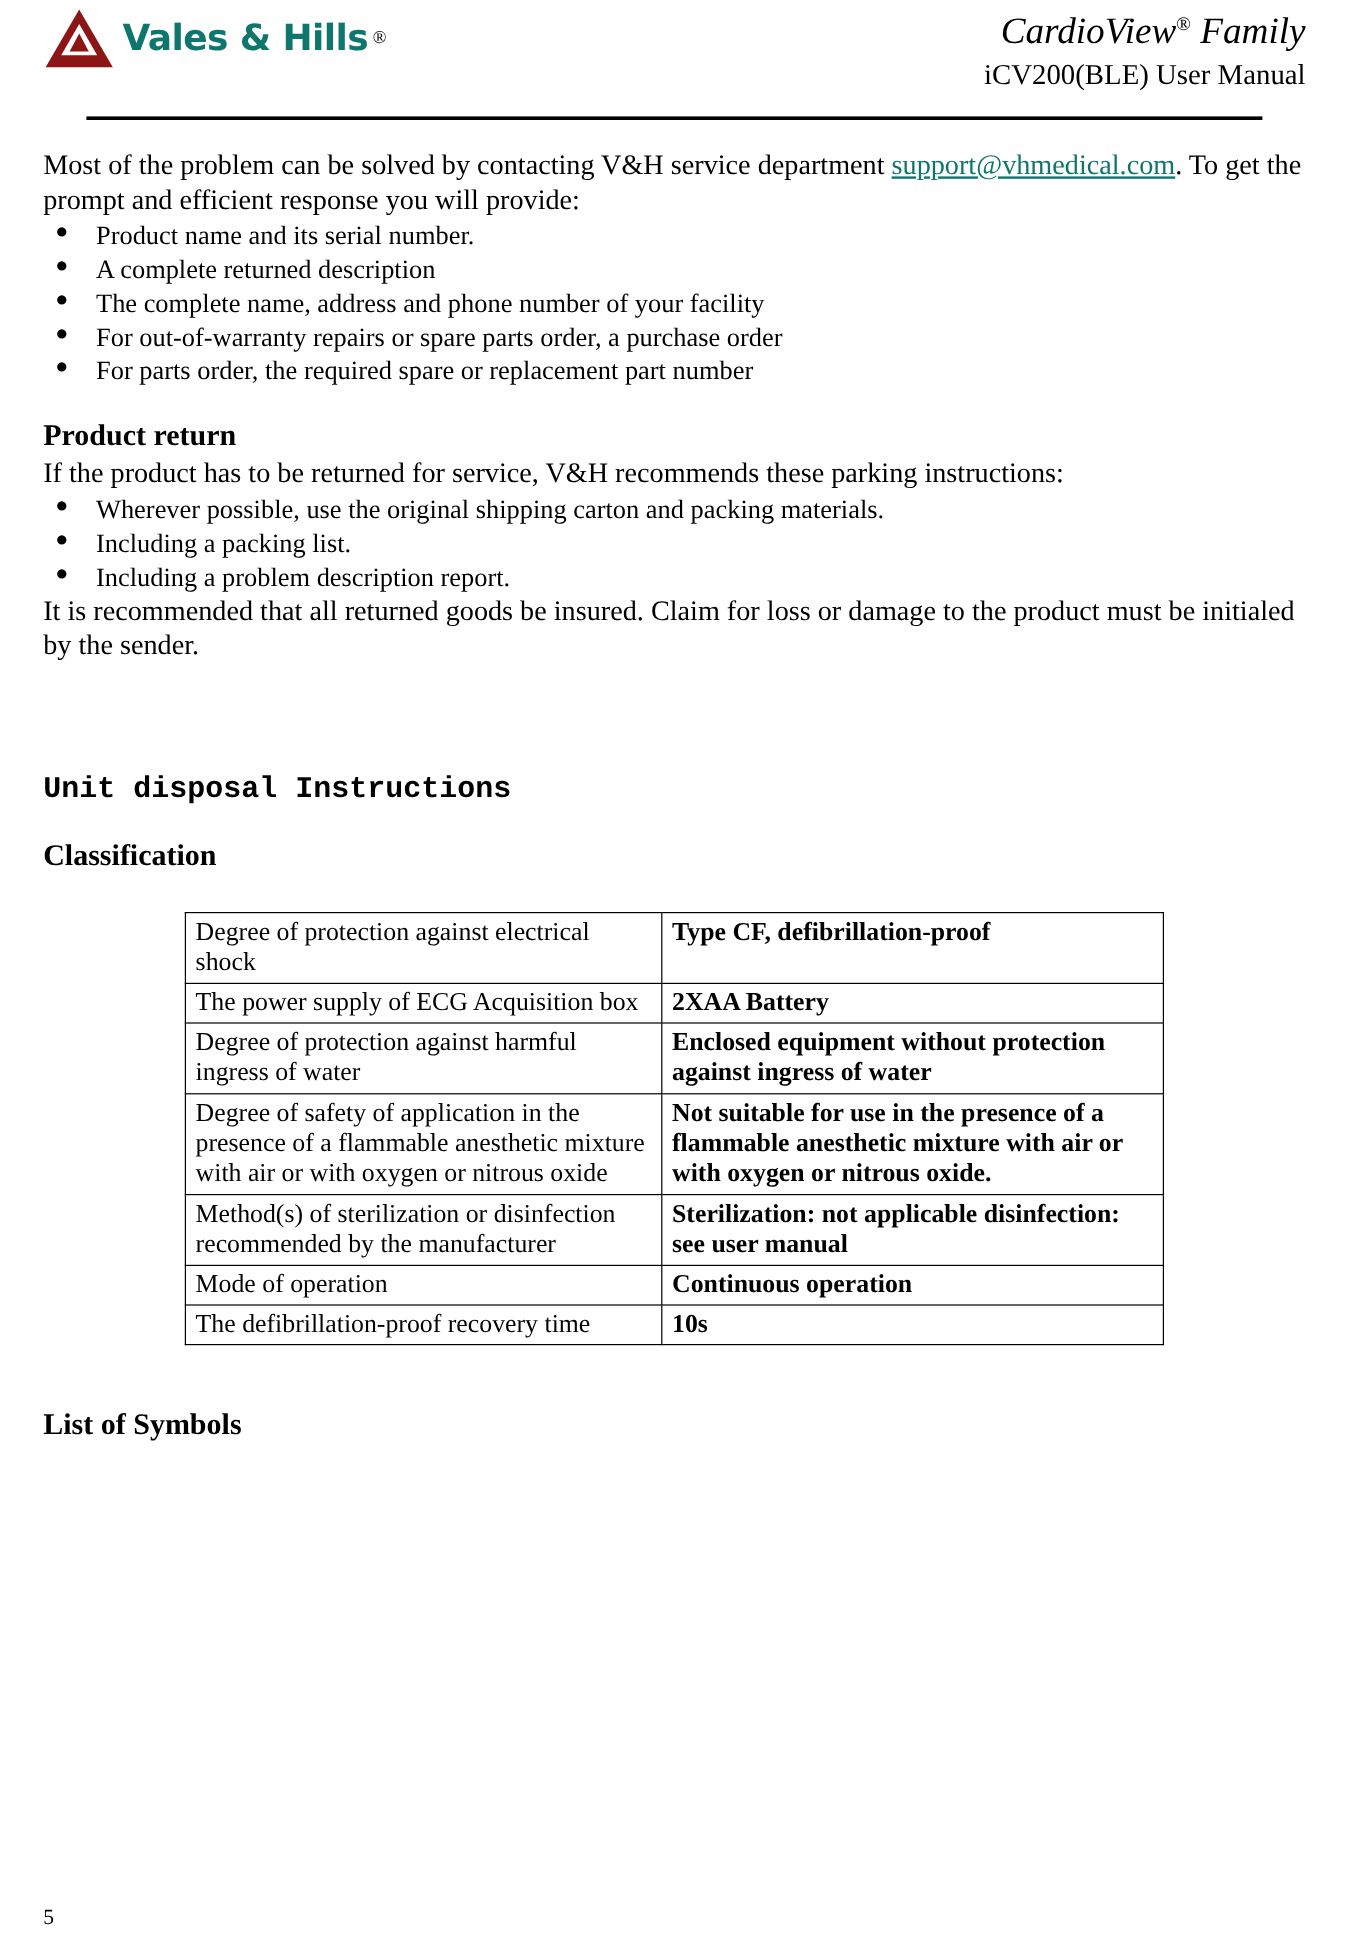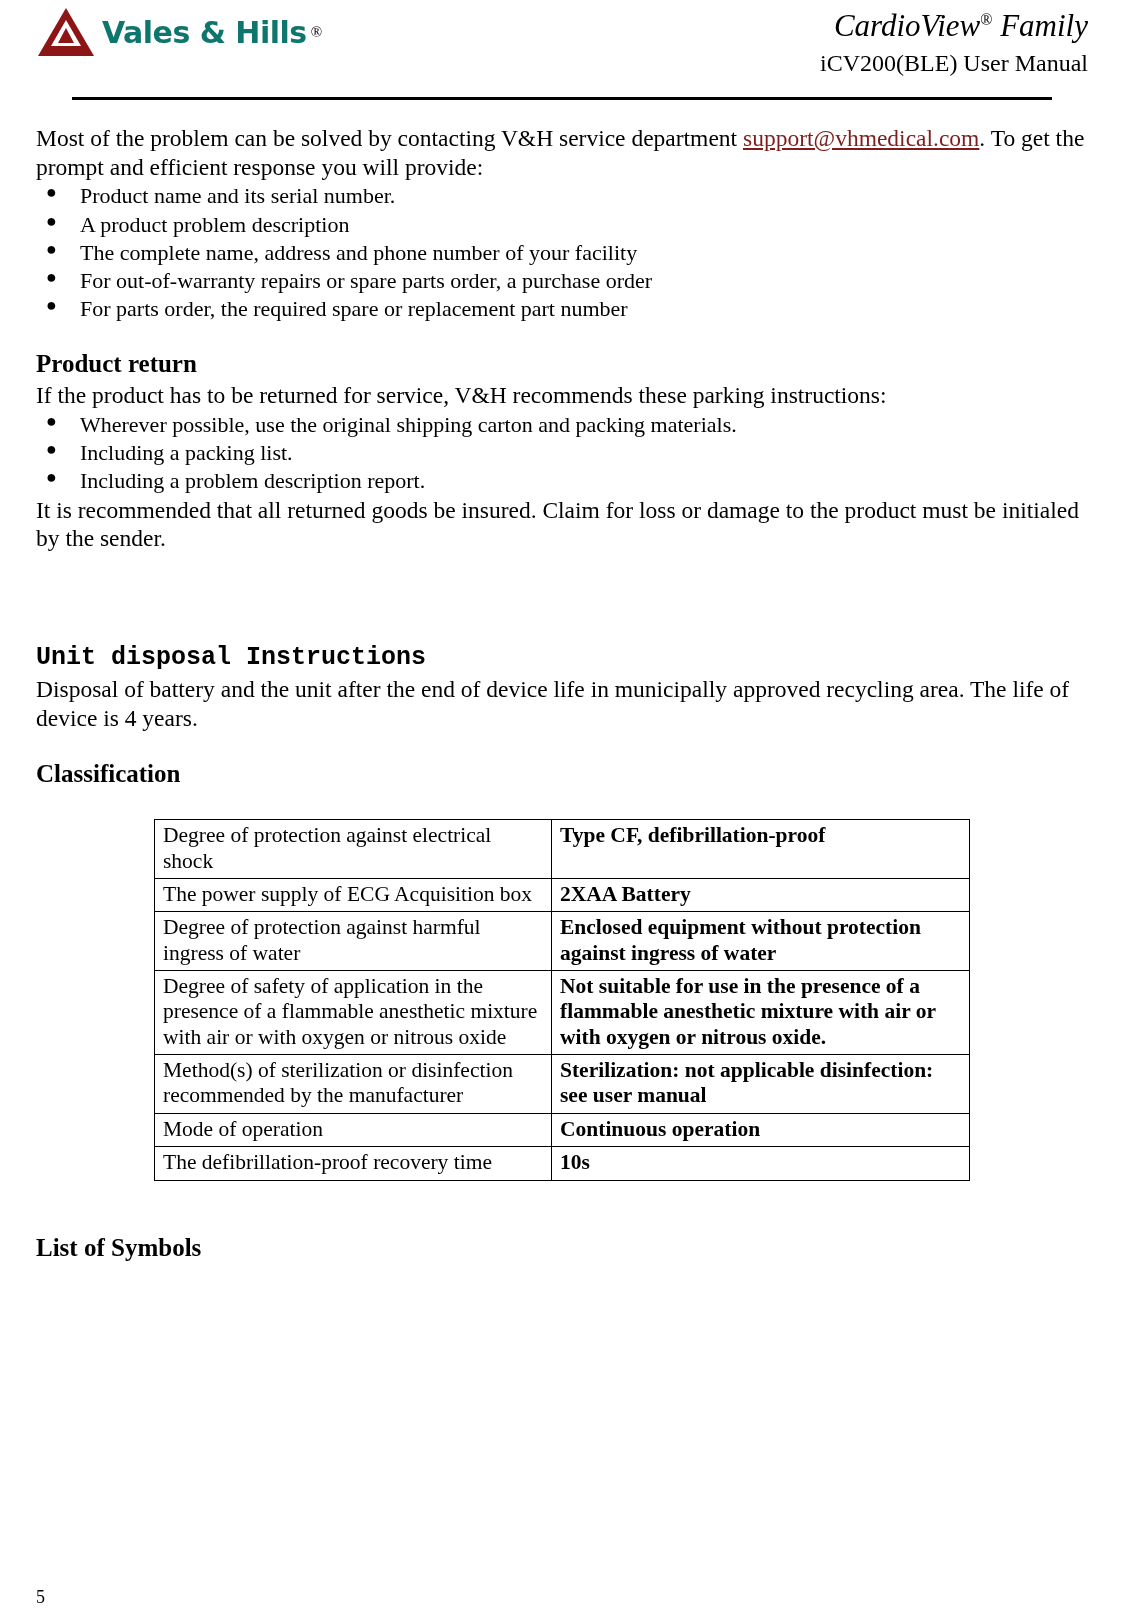--- a/index.html
+++ b/index.html
@@ -90,21 +90,21 @@
     padding-top: 32px;
     font-size: 23.5px;
     line-height: 1.22;
   }
   p.para {
     margin: 0 0 0 0;
     text-align: left;
   }
   .link {
     text-decoration: underline;
-    color: #7f1d1d;
+    color: #0f766e;
   }
   ul.bullets {
     list-style: none;
     margin: 0;
     padding: 0;
   }
   ul.bullets li {
     position: relative;
     padding-left: 44px;
     margin: 1px 0;
@@ -185,41 +185,40 @@
 
     <div class="header-rule"></div>
   </div>
 
   <div class="content">
 
     <p class="para"><span>Most of the problem can be solved by contacting V&amp;H service department </span><a class="link" href="#">support@vhmedical.com</a><span>. To get the prompt and efficient response you will provide:</span></p>
 
     <ul class="bullets">
       <li>Product name and its serial number.</li>
-      <li>A product problem description</li>
+      <li>A complete returned description</li>
       <li>The complete name, address and phone number of your facility</li>
       <li>For out-of-warranty repairs or spare parts order, a purchase order</li>
       <li>For parts order, the required spare or replacement part number</li>
     </ul>
 
     <h2 class="section">Product return</h2>
     <p class="para">If the product has to be returned for service, V&amp;H recommends these parking instructions:</p>
 
     <ul class="bullets">
       <li>Wherever possible, use the original shipping carton and packing materials.</li>
       <li>Including a packing list.</li>
       <li>Including a problem description report.</li>
     </ul>
 
     <p class="para">It is recommended that all returned goods be insured. Claim for loss or damage to the product must be initialed by the sender.</p>
 
     <div class="spacer-lg"></div>
 
     <h2 class="section tight">Unit disposal Instructions</h2>
-    <p class="para">Disposal of battery and the unit after the end of device life in municipally approved recycling area. The life of device is 4 years.</p>
 
     <h2 class="section">Classification</h2>
 
     <table class="classification">
       <tbody>
         <tr>
           <td class="col-a">Degree of protection against electrical shock</td>
           <td class="col-b">Type CF, defibrillation-proof</td>
         </tr>
         <tr>

